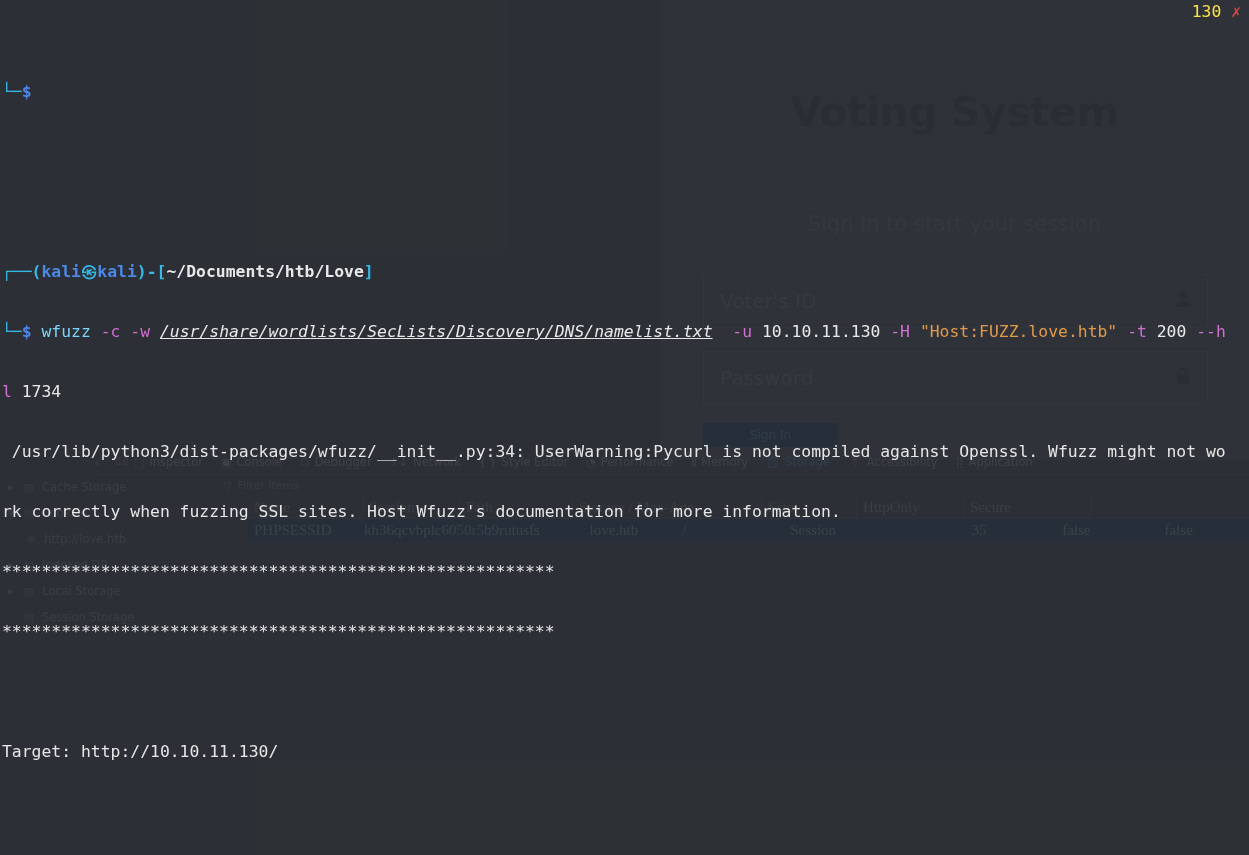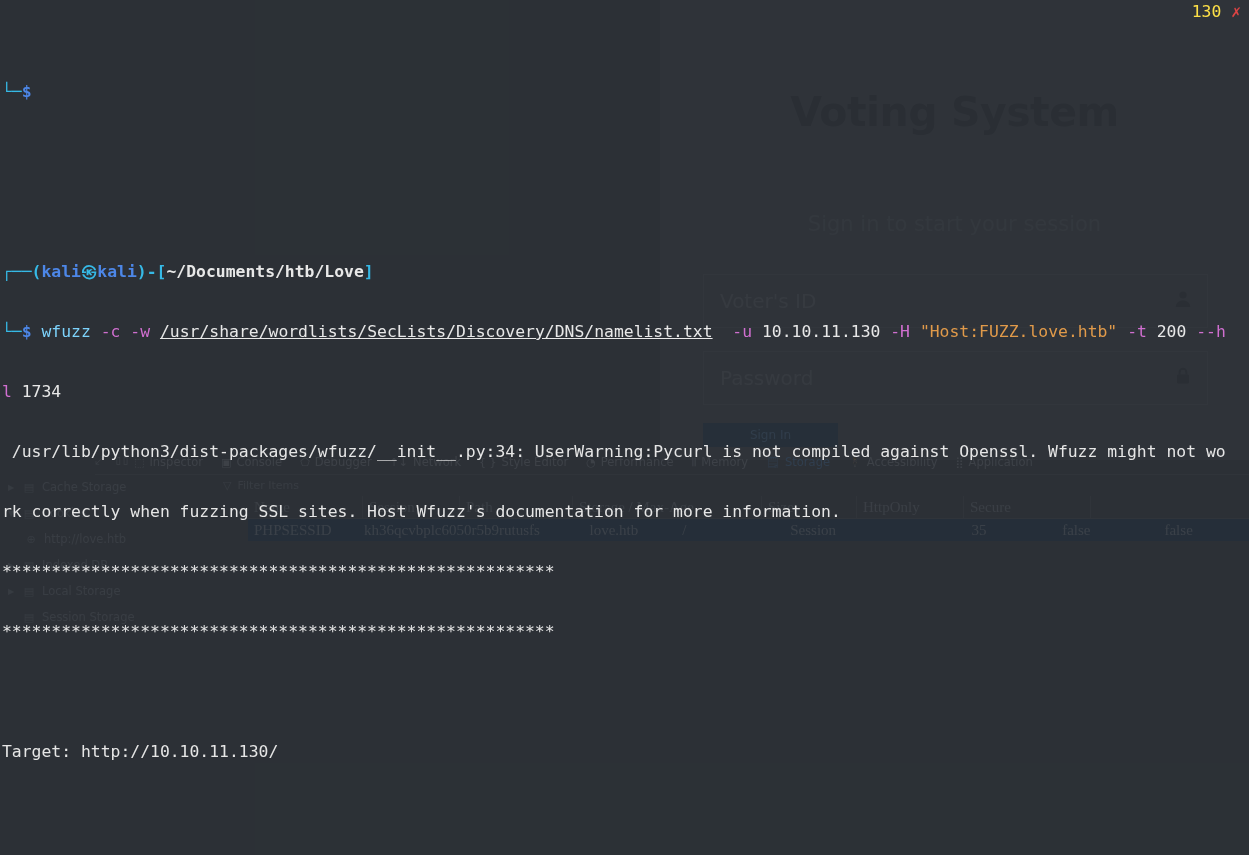--- a/index.html
+++ b/index.html
@@ -95,21 +95,21 @@
     color:#e6e6e6;white-space:pre;
   }
   #term .pad{padding:2px 0 0 0;}
   .ln{height:20px;padding-left:2px;} .bcy{color:#36b9e6;font-weight:bold;}
   .bl{color:#4d87e8;font-weight:bold;}
   .gn{color:#7dd3fc;}
   .mg{color:#d06fd0;}
   .or{color:#e09a4a;}
   .wh{color:#e8e8e8;}
   .red-x{color:#d44;}
-  .ul{text-decoration:underline;}
+  .ul{text-decoration:underline;font-style:italic;}
   .exit{position:absolute;right:8px;top:2px;font-size:16.4px;}
   .exit .n{color:#fde047;}
 </style>
 </head>
 <body>
 
 <div id="browser-layer">
   <div class="page-bg"></div>
 
   <div class="brand-title">Voting System</div>

